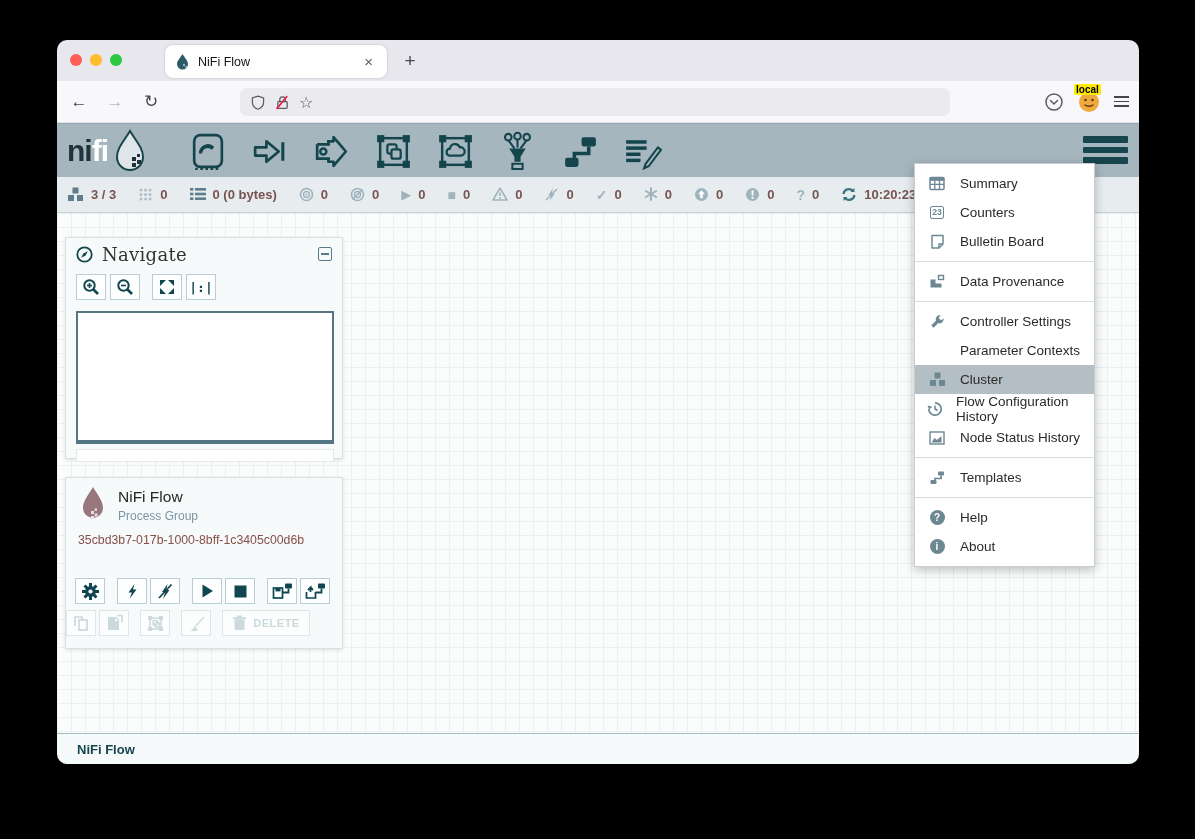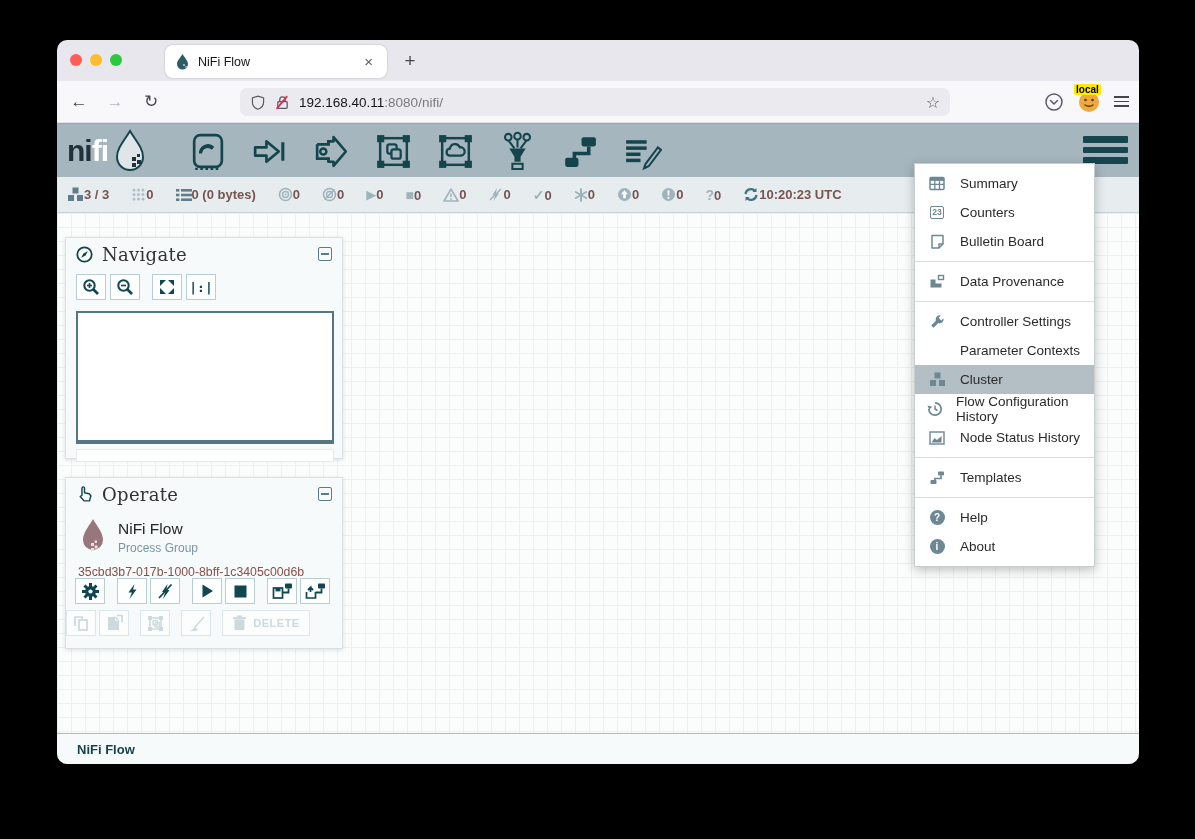--- a/index.html
+++ b/index.html
@@ -40,21 +40,21 @@
   .logo{display:flex;align-items:center;margin-left:10px;gap:2px;}
   .logo-text{font-size:30px;font-weight:800;letter-spacing:-1px;color:#20323a;line-height:1;}
   .logo-text .fi{color:#fff;}
   .cmp-icons{position:absolute;left:130px;top:0;height:54px;display:flex;align-items:center;gap:21px;}
   .cmp{width:41px;height:41px;}
   .gmenu-btn{position:absolute;right:11px;top:12px;display:flex;flex-direction:column;gap:4px;cursor:pointer;}
   .gmenu-btn i{display:block;width:45px;height:6.5px;background:var(--teal2);border-radius:1px;}
 
   
   .statusbar{height:36px;background:var(--sb-bg);border-bottom:1px solid #c6d2d7;display:flex;align-items:center;padding-left:10px;font-size:13px;}
-  .sb-item{display:flex;align-items:flex-end;margin-right:22px;white-space:nowrap;}
+  .sb-item{display:flex;align-items:flex-start;margin-right:22px;gap:7px;white-space:nowrap;}
   .sb-item .val{color:var(--num);font-weight:700;}
   .sb-glyph{font-size:13px;color:var(--sb-icon);}
   .sb-glyph.q{font-weight:700;font-size:14px;}
   .sb-time{color:var(--num);font-weight:700;white-space:nowrap;}
 
   
   .canvas{height:520px;position:relative;background-color:#fbfcfc;
     background-image:linear-gradient(#ebf0f1 1px,transparent 1px),linear-gradient(90deg,#ebf0f1 1px,transparent 1px);
     background-size:14px 14px;}
   .breadcrumbs{height:31px;background:#f7fafb;border-top:1px solid #a9bcc2;display:flex;align-items:center;padding-left:20px;}
@@ -123,21 +123,20 @@
     <span class="nav-ic">↻</span>
     <div class="urlbar">
       <svg width="16" height="17" viewBox="0 0 20 20">
           <path d="M10 2l7 2.2v5.3c0 4.8-3.4 7.8-7 8.9-3.6-1.1-7-4.1-7-8.9V4.2z" fill="none" stroke="#5b5b66" stroke-width="1.5"></path>
         </svg>
       <svg width="17" height="17" viewBox="0 0 20 20">
           <rect x="4.5" y="9" width="11" height="8" rx="1" fill="none" stroke="#5b5b66" stroke-width="1.5"></rect>
           <path d="M6.8 9V6.5a3.2 3.2 0 0 1 6.4 0V9" fill="none" stroke="#5b5b66" stroke-width="1.5"></path>
           <line x1="3" y1="17.5" x2="15.5" y2="2.5" stroke="#e22850" stroke-width="2"></line>
         </svg>
-      <span class="url-text"><b style="font-weight:400">192.168.40.11</b><span class="dim">:8080/nifi/</span></span>
       <span class="star">☆</span>
     </div>
     <div class="right-ics">
       <svg width="20" height="20" viewBox="0 0 20 20">
           <circle cx="10" cy="10" r="8" fill="none" stroke="#5b5b66" stroke-width="1.5"></circle>
           <path d="M6.5 8.5l3.5 3.5 3.5-3.5" fill="none" stroke="#5b5b66" stroke-width="1.5" stroke-linecap="round" stroke-linejoin="round"></path>
         </svg>
       <span class="avatar-wrap">
         <span class="ctag">local</span>
         <svg width="22" height="22" viewBox="0 0 22 22">
@@ -398,27 +397,20 @@
           </span>
         <span class="sq-btn">
             <span class="one2one">|:|</span>
           </span>
       </div>
       <div class="birdseye"></div>
       <div class="birdseye-strip"></div>
     </div>
 
     <div class="panel op-panel">
-      <div class="panel-hd">
-        <svg width="17" height="18" viewBox="0 0 20 21">
-            <path d="M7 12V3.6a1.5 1.5 0 0 1 3 0V9l5.5 1.2 2 2.4-1.6 6H9.5L5 13.5z" fill="none" stroke="#0f4650" stroke-width="1.7" stroke-linejoin="round"></path>
-          </svg>
-        <span class="panel-title">Operate</span>
-        <span class="collapse"></span>
-      </div>
       <div class="op-flow">
         <svg width="30" height="37" viewBox="0 0 30 37">
             <path d="M15 1C10.5 9 5 14.5 5 22a10 10 0 0 0 20 0C25 14.5 19.5 9 15 1z" fill="#97767c"></path>
             <g fill="#e8dfe1">
               <rect x="13" y="25" width="3" height="3"></rect>
               <rect x="16.6" y="27.5" width="3" height="3"></rect>
               <rect x="13" y="30" width="3" height="3"></rect>
               <rect x="16.6" y="22.5" width="2.4" height="2.4"></rect>
             </g>
           </svg>

